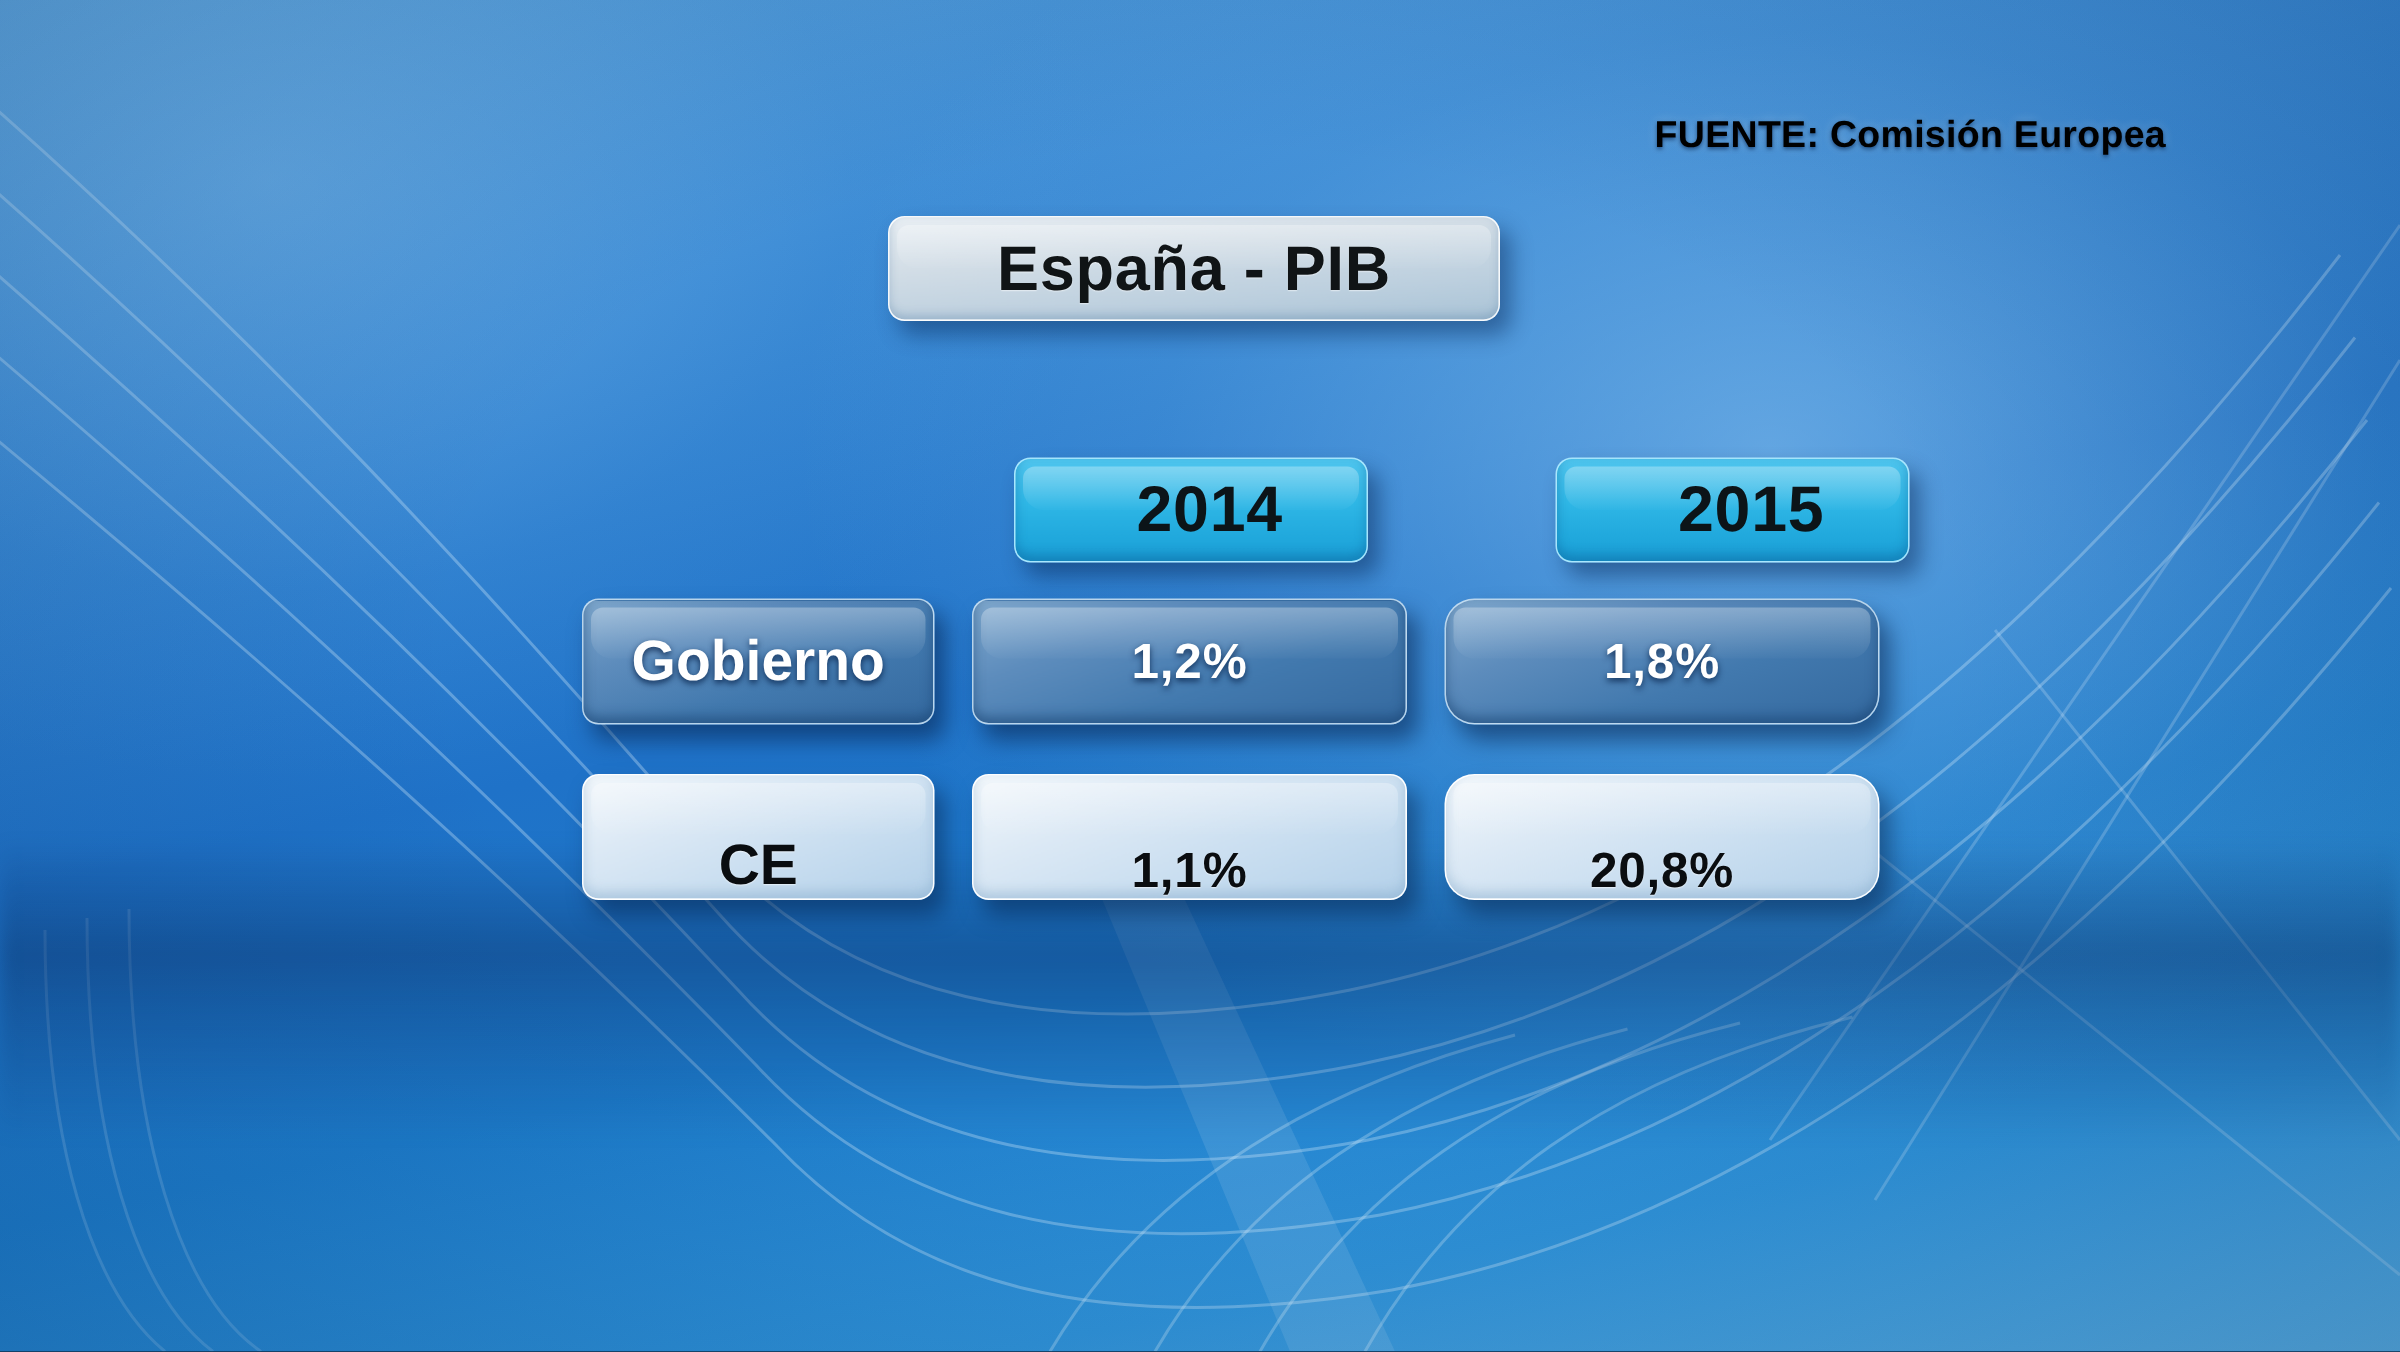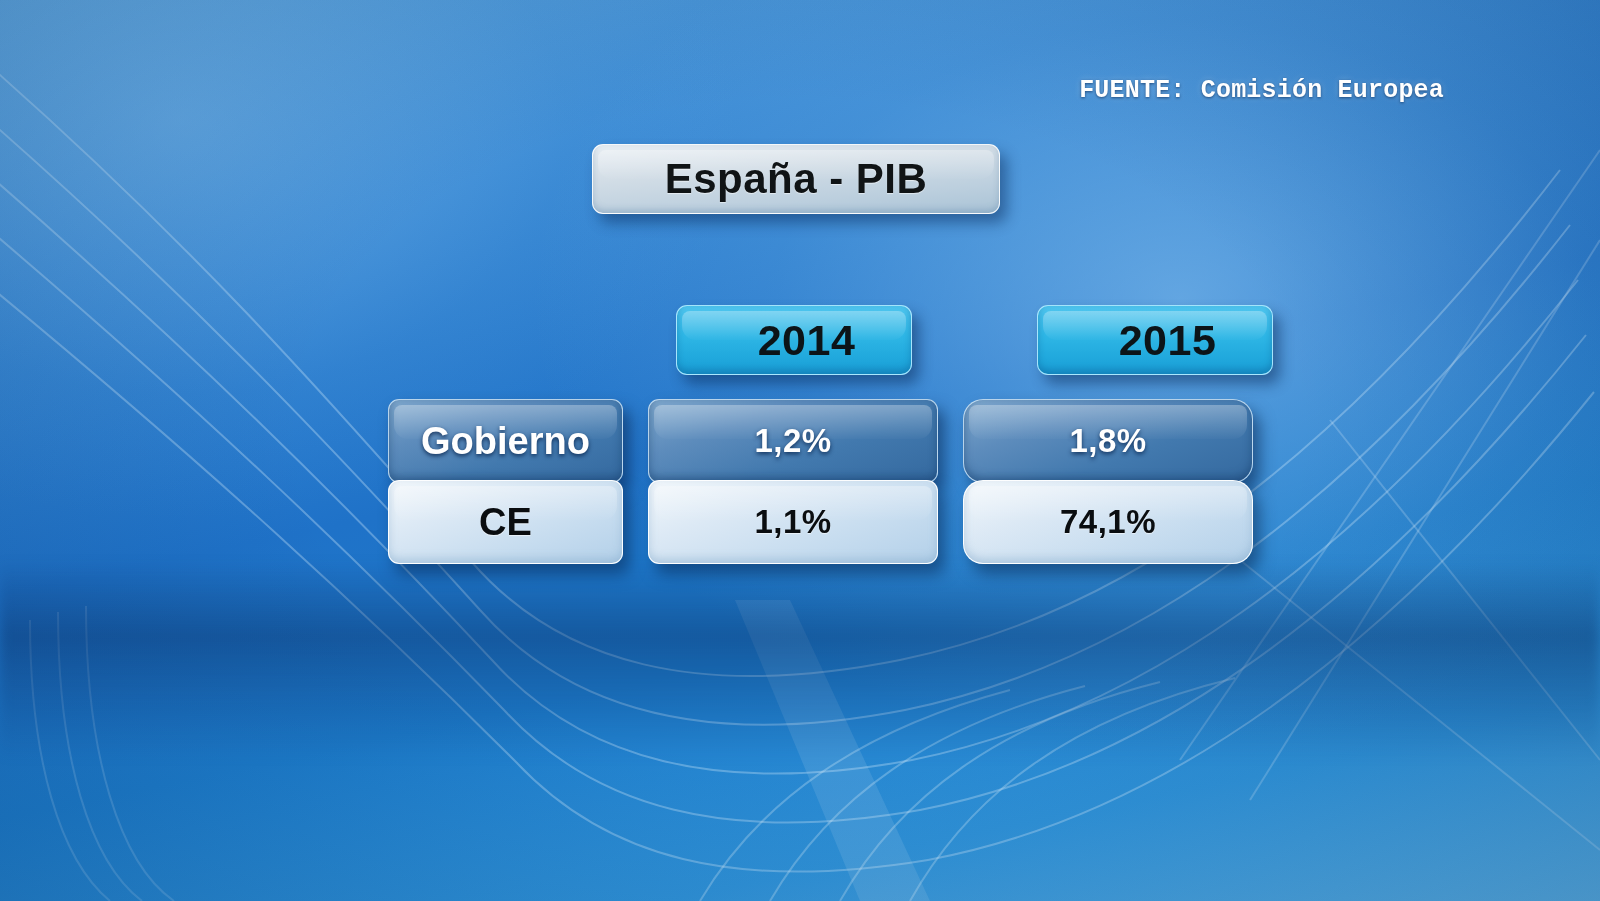--- a/index.html
+++ b/index.html
@@ -35,27 +35,26 @@
     background: linear-gradient(180deg, rgba(10,48,104,0.0) 0%, rgba(9,45,100,0.42) 38%, rgba(12,60,124,0.20) 75%, rgba(0,0,0,0) 100%);
     filter: blur(6px);
   }
   .svg-lines { position: absolute; inset: 0; }
 
   
   .source {
     position: absolute;
     right: 156px;
     top: 76px;
-    color: #ffffff;
+    color: #000000;
     font-size: 25px;
     font-weight: bold;
     letter-spacing: 0.2px;
     text-shadow: 0 1px 3px rgba(10,45,95,0.75), 0 0 7px rgba(255,255,255,0.25);
     white-space: nowrap;
-    font-family: Liberation Mono, monospace;
   }
 
   
   .panel {
     position: absolute;
     border-radius: 11px;
     display: flex;
     align-items: center;
     justify-content: center;
     box-sizing: border-box;
@@ -127,21 +126,21 @@
     position: relative; z-index: 2;
     color: #0a0d10; font-weight: bold;
     text-shadow: 0 1px 1px rgba(255,255,255,0.6);
   }
 
   .cell-label { left: 388px; width: 235px; }
   .cell-c1    { left: 648px; width: 290px; }
   .cell-c2    { left: 963px; width: 290px; border-radius: 20px; }
 
   .row1 { top: 399px; }
-  .row2 { top: 480px; }
+  .row2 { top: 516px; align-items: flex-end; }
 
   .t-label { font-size: 38px; }
   .t-value { font-size: 33px; letter-spacing: 0.5px; }
 
   
   .banner-wrap {
     position: absolute;
     left: 96px; top: 720px;
     width: 900px; height: 92px;
   }
@@ -239,17 +238,17 @@
     <span class="txt t-value">1,8%</span>
   </div>
 
   <div class="panel row-light row2 cell-label">
     <span class="txt t-label">CE</span>
   </div>
   <div class="panel row-light row2 cell-c1">
     <span class="txt t-value">1,1%</span>
   </div>
   <div class="panel row-light row2 cell-c2">
-    <span class="txt t-value">74,1%</span>
+    <span class="txt t-value">20,8%</span>
   </div>
 
 
 </div>
 
 </body></html>

